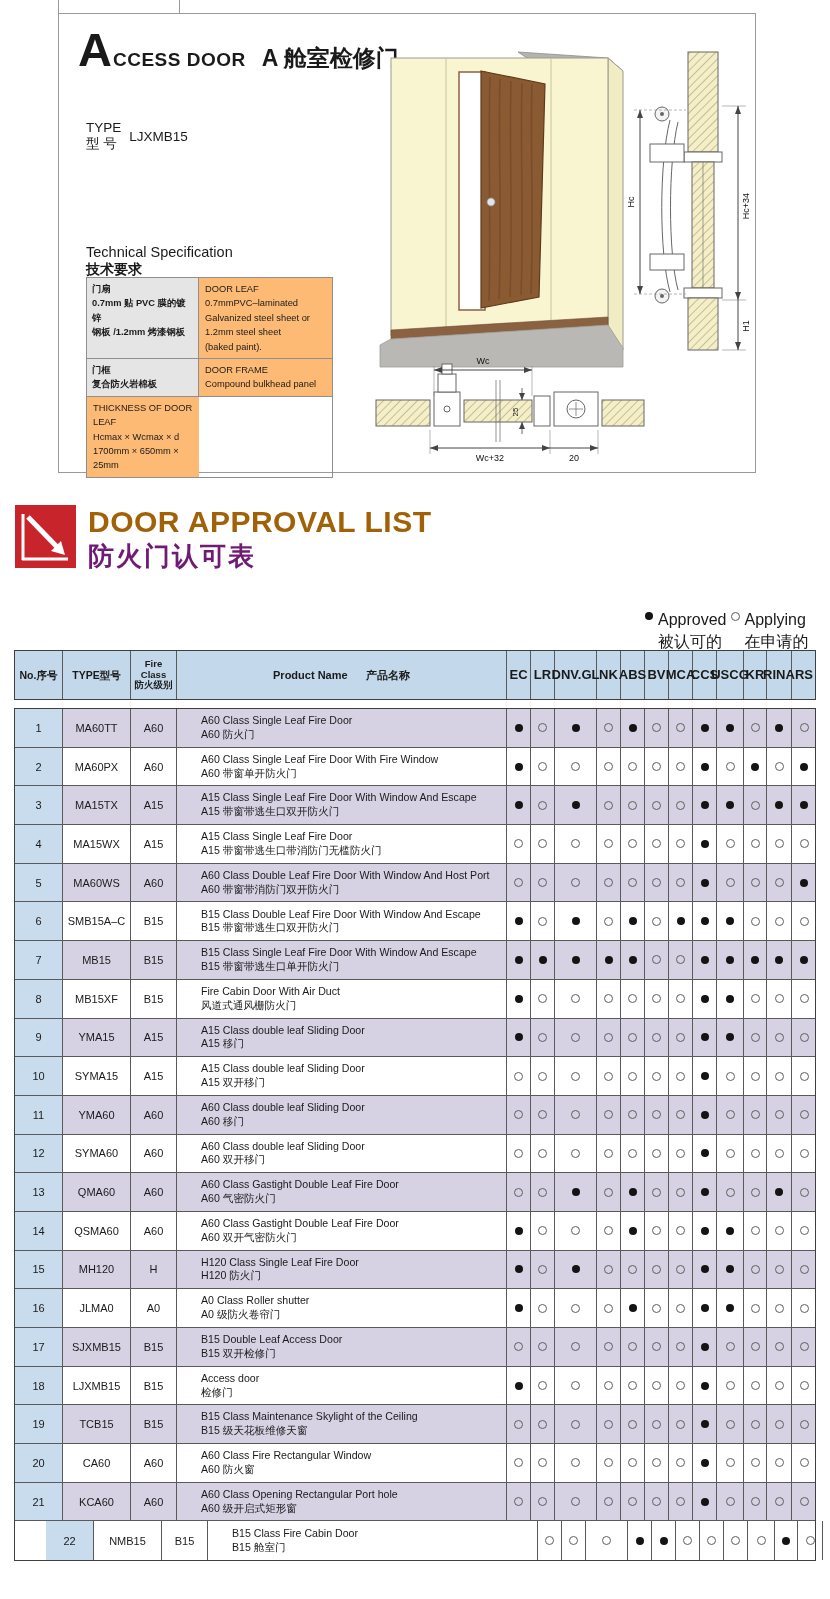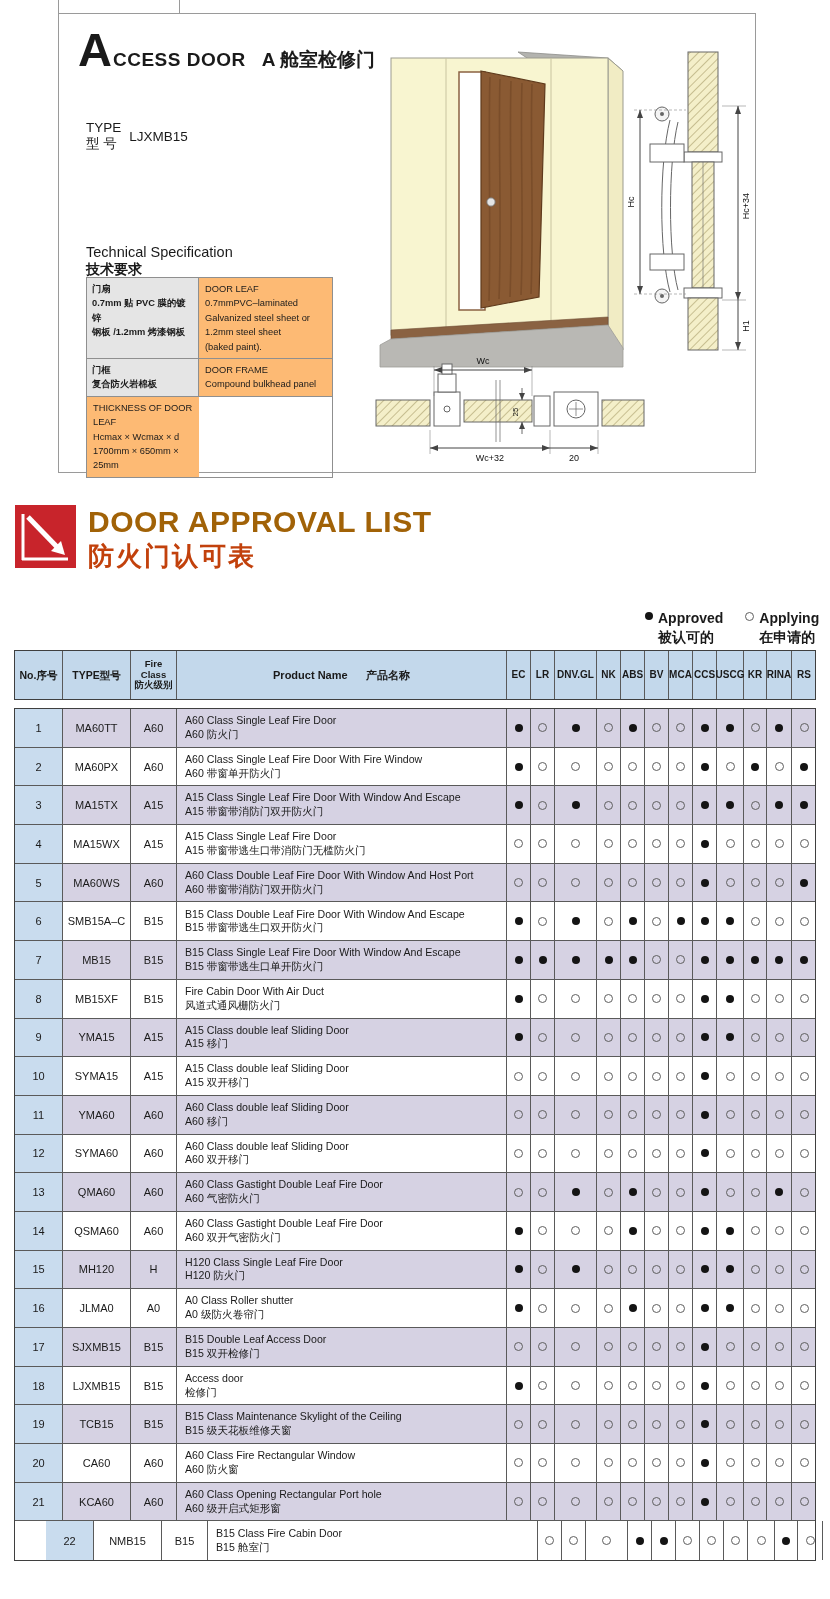--- a/index.html
+++ b/index.html
@@ -6,65 +6,65 @@
   .page{position:relative;width:830px;height:1599px;background:#ffffff;
         font-family:"Liberation Sans", sans-serif;color:#1a1a1a;overflow:hidden;}
   .abs{position:absolute;}
 
   
   .top-box{left:58px;top:13px;width:696px;height:458px;border:1px solid #9a9a9a;}
   .tab-stub{top:0;width:1px;height:13px;background:#9a9a9a;}
   .ad-heading{left:78px;top:26px;display:flex;align-items:baseline;white-space:nowrap;}
   .ad-initial{font-size:47px;font-weight:bold;line-height:1;letter-spacing:-1px;}
   .ad-title-en{font-size:19px;font-weight:bold;margin-left:2px;letter-spacing:.5px;}
-  .ad-title-cn{font-size:19px;font-weight:bold;margin-left:16px;}
+  .ad-title-cn{font-size:23px;font-weight:bold;margin-left:16px;}
   .type-block{left:86px;top:120px;display:flex;align-items:center;}
   .type-labels{display:flex;flex-direction:column;font-size:13.5px;line-height:1.2;}
   .type-value{font-size:13.5px;margin-left:8px;}
   .spec-title{left:86px;top:243px;font-size:14.5px;line-height:1.25;}
   .spec-title .cn{font-weight:bold;font-size:14px;}
   .spec-table{left:86px;top:277px;width:245px;border:1px solid #8f8f8f;}
   .spec-row{display:grid;grid-template-columns:112px 1fr;}
   .spec-row + .spec-row{border-top:1px solid #8f8f8f;}
   .spec-cn{background:#e5e5e5;padding:4px 5px;font-size:9.3px;line-height:1.55;
            white-space:pre-line;font-weight:bold;border-right:1px solid #8f8f8f;}
   .spec-en{background:#fdba74;padding:4px 6px;font-size:9.3px;line-height:1.55;white-space:pre-line;}
 
   
   .appr-logo{left:15px;top:505px;}
   .appr-titles{left:88px;top:505px;line-height:1.1;}
   .appr-title-en{font-size:30px;font-weight:bold;color:#a16207;letter-spacing:.5px;}
-  .appr-title-cn{font-size:26px;font-weight:bold;color:#c2410c;margin-top:4px;letter-spacing:2px;}
-  .legend{left:645px;top:609px;display:flex;gap:22px;font-size:14px;font-weight:bold;}
+  .appr-title-cn{font-size:26px;font-weight:bold;color:#701a75;margin-top:4px;letter-spacing:2px;}
+  .legend{left:645px;top:609px;display:flex;gap:4px;font-size:16px;font-weight:normal;}
   .legend-item{display:flex;align-items:flex-start;gap:5px;}
   .legend-text{display:flex;flex-direction:column;line-height:1.35;}
   .dot-f{width:8px;height:8px;border-radius:50%;background:#141414;display:inline-block;}
   .dot-e{width:7px;height:7px;border-radius:50%;border:1.4px solid #5f5f5f;display:inline-block;background:transparent;}
   .legend-item .dot-f,.legend-item .dot-e{margin-top:3px;}
 
   
   .grid-row{display:grid;grid-template-columns:48px 68px 46px 330px 24px 24px 42px 24px 24px 24px 24px 24px 27px 23px 25px 24px;}
   .ahead{left:14px;top:650px;width:802px;height:50px;background:#c3d8eb;border:1px solid #3f3f3f;box-sizing:border-box;}
   .ahead .grid-row{height:100%;}
   .hcell{border-right:1px solid #5a5a5a;display:flex;align-items:center;justify-content:center;
          text-align:center;font-weight:bold;font-size:10.5px;line-height:1.15;}
   .hcell:last-child{border-right:none;}
   .hcell.fire{font-size:9.5px;white-space:pre-line;}
   .hcell.prod{font-size:11px;white-space:pre;text-align:center;}
-  .hcell.cert{font-size:10px;padding:0 1px;}
+  .hcell.cert{font-size:13px;padding:0 1px;}
   .abody{left:14px;top:708px;width:802px;border:1px solid #3f3f3f;box-sizing:border-box;}
   .brow{height:38.7px;border-bottom:1px solid #5a5a5a;box-sizing:border-box;background:#ffffff;}
   .brow:last-child{border-bottom:none;padding-left:31px;}
   .brow.odd{background:#d6d2e3;}
   .bcell{border-right:1px solid #5a5a5a;display:flex;align-items:center;justify-content:center;
          font-size:11px;box-sizing:border-box;}
   .bcell:last-child{border-right:none;}
   .bcell.no{background:#c9dcee;}
   .bcell.prod{flex-direction:column;align-items:flex-start;justify-content:center;
-              padding-left:8px;line-height:1.3;font-size:10.6px;}
+              padding-left:8px;line-height:1.3;font-size:10.6px;margin-left:16px;}
   .bcell.prod .cn{font-size:10.6px;}
   svg text{font-family:"Liberation Sans", sans-serif;}
 </style>
 </head>
 <body>
 
 <div class="page">
 
   <div class="abs tab-stub" style="left:58px;"></div>
   <div class="abs tab-stub" style="left:179px;"></div>
@@ -360,21 +360,21 @@
         <div class="bcell mark">
           <span class="dot-f"></span>
         </div>
       </div>
       <div class="grid-row brow odd">
         <div class="bcell no">3</div>
         <div class="bcell type">MA15TX</div>
         <div class="bcell fire">A15</div>
         <div class="bcell prod">
           <div class="en">A15 Class Single Leaf Fire Door With Window And Escape</div>
-          <div class="cn">A15 带窗带消防门双开防火门</div>
+          <div class="cn">A15 带窗带逃生口双开防火门</div>
         </div>
         <div class="bcell mark">
           <span class="dot-f"></span>
         </div>
         <div class="bcell mark">
           <span class="dot-e"></span>
         </div>
         <div class="bcell mark">
           <span class="dot-f"></span>
         </div>

